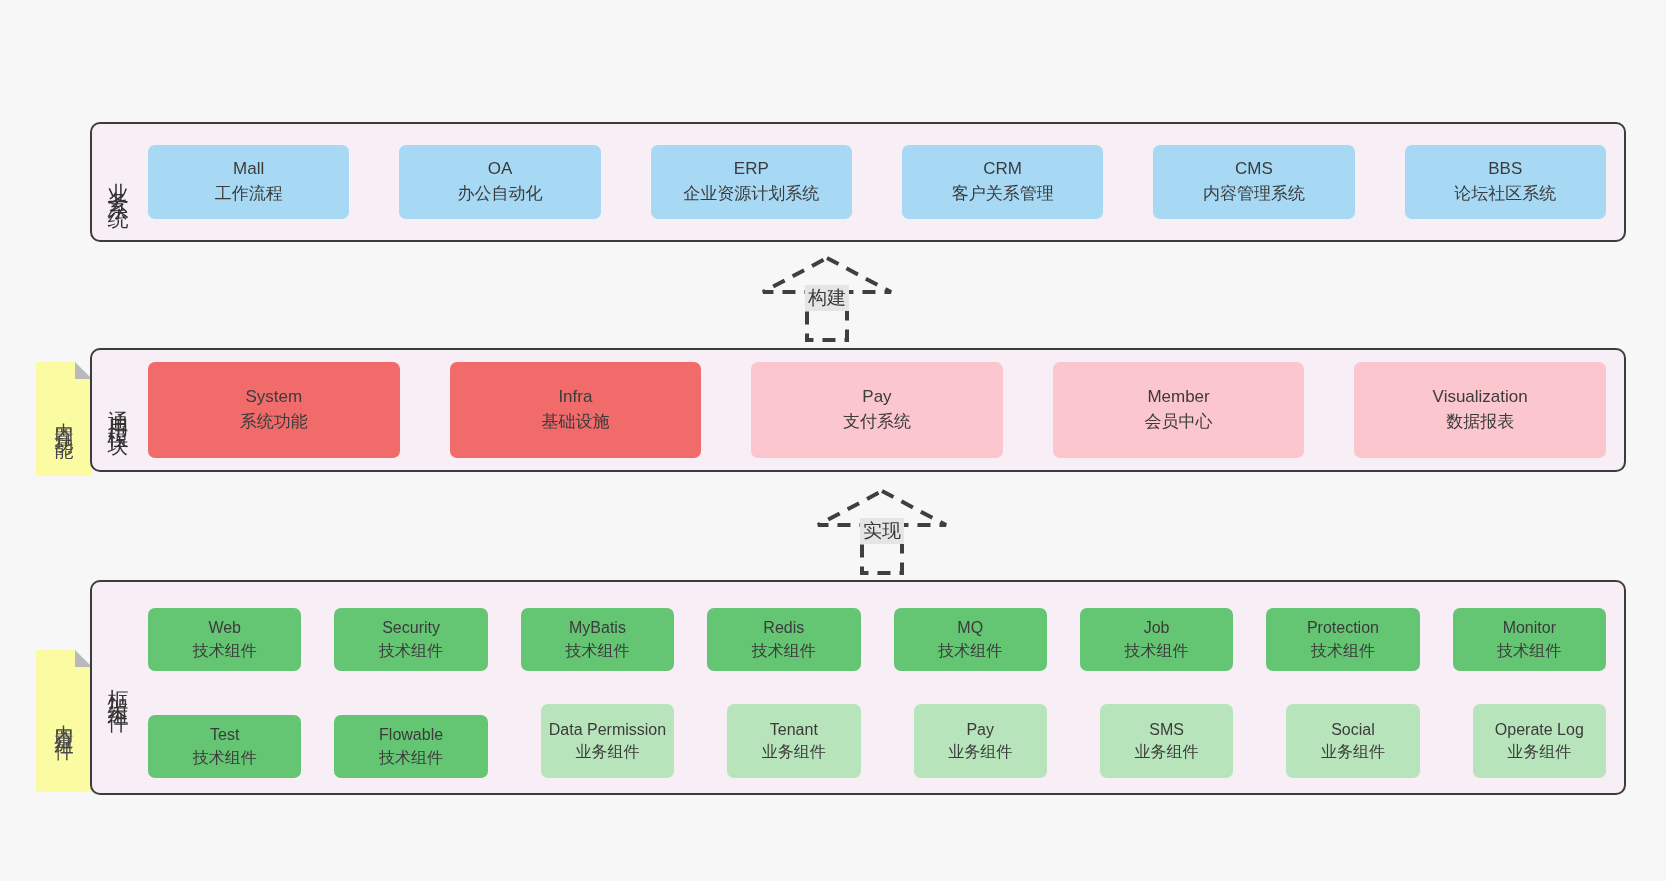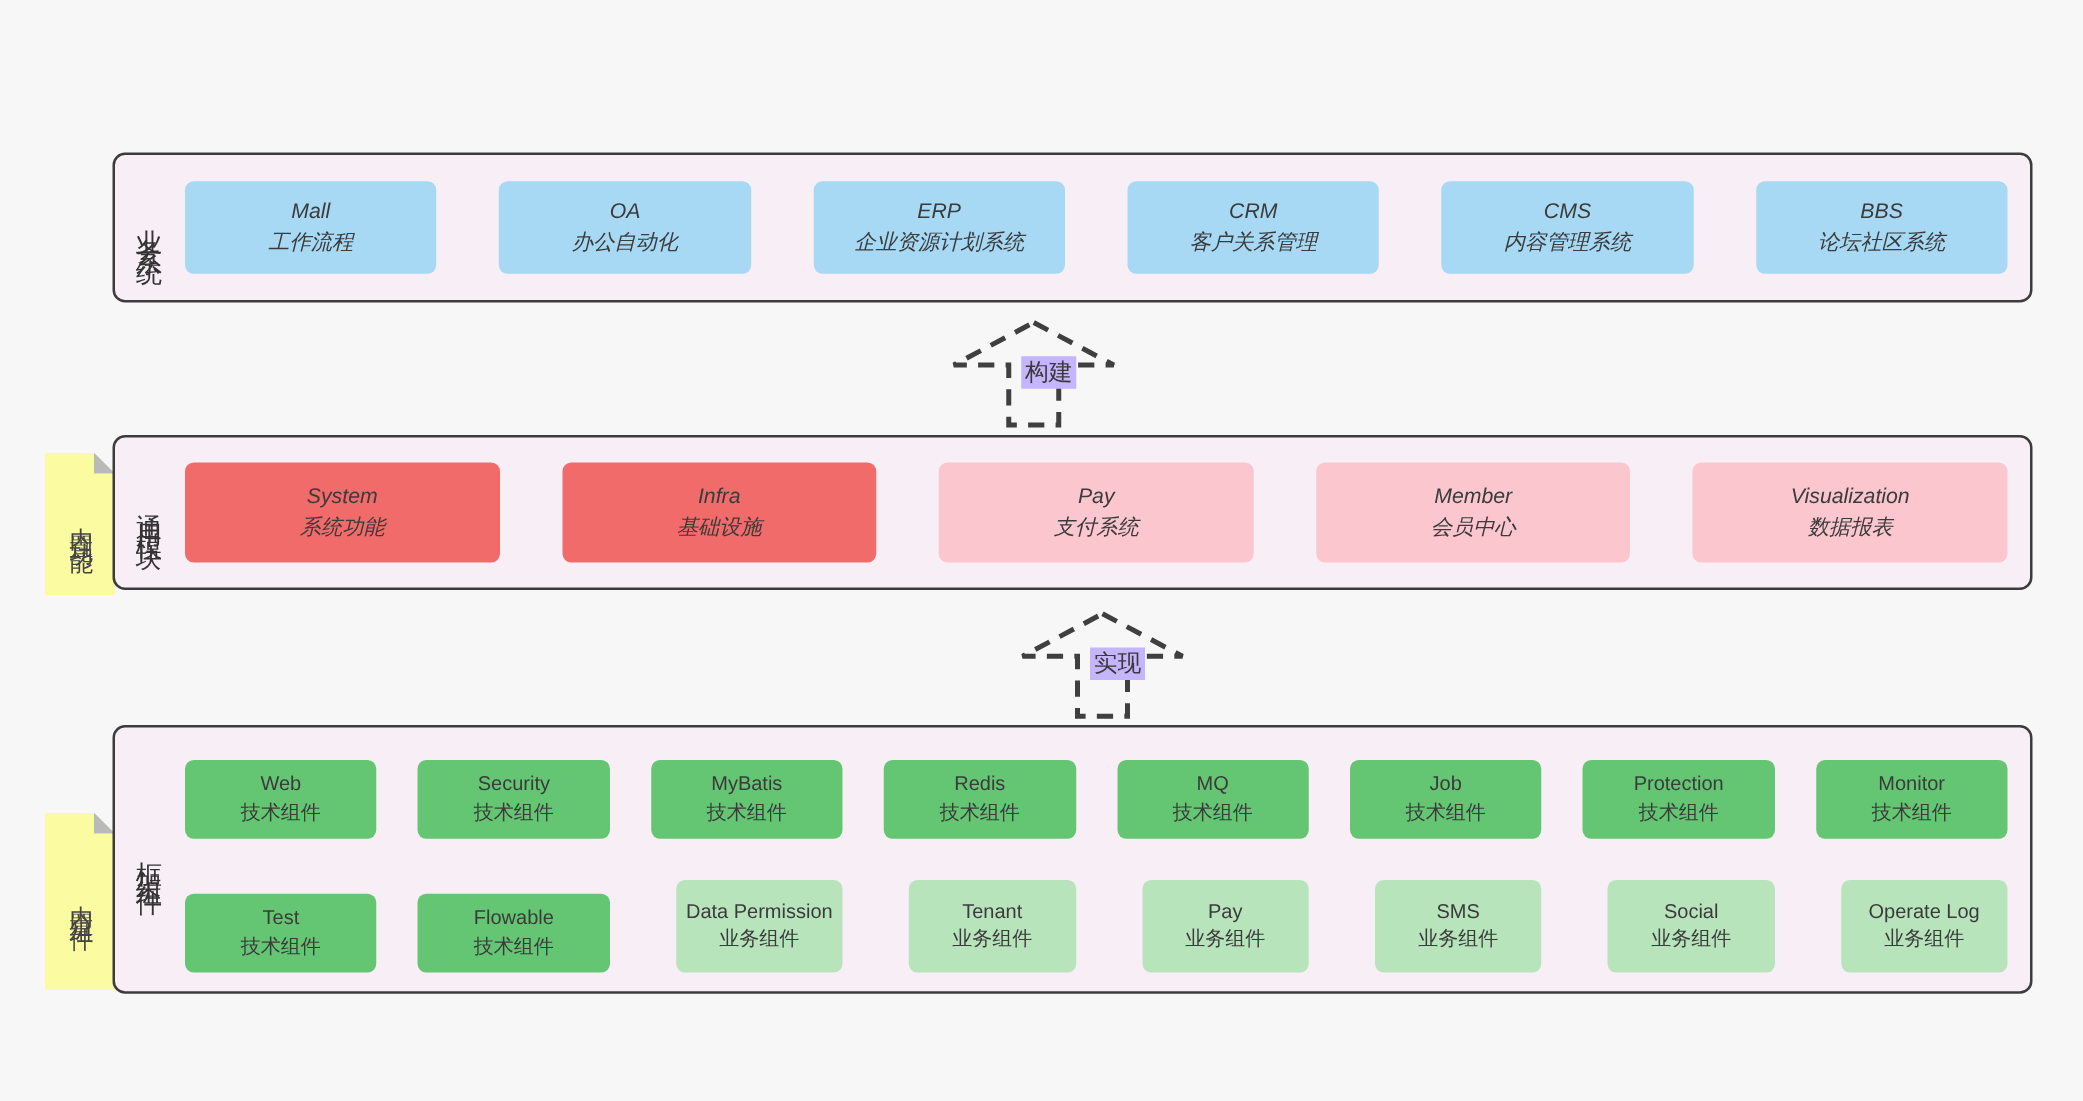--- a/index.html
+++ b/index.html
@@ -20,29 +20,28 @@
   .layer-label{
     width:52px;flex:none;display:flex;align-items:center;justify-content:center;
   }
   .vtext{
     writing-mode:vertical-rl;text-orientation:upright;
     font-size:21px;letter-spacing:8px;color:#333;
   }
   .boxes{
     flex:1;display:flex;align-items:center;gap:50px;
     padding:0 18px 0 4px;
-    font-style:italic;
   }
   .box{
     flex:1 1 0;border-radius:7px;
     display:flex;flex-direction:column;align-items:center;justify-content:center;
     text-align:center;font-size:17px;line-height:1.45;color:#3b3b3b;
   }
   #layer1 .box{height:74px;}
-  #layer2 .box{height:80px;}
+  #layer2 .box{height:96px;}
   .blue{background:#a7d9f4;}
   .red{background:#f16b6b;}
   .pink{background:#fbc6ce;}
   .green{background:#64c573;margin-top:11px;}
   .lightgreen{background:#b7e4bb;margin-left:20px;}
   .grid{
     flex:1;display:grid;grid-template-columns:repeat(8,1fr);
     gap:33px 33px;padding:15px 18px 15px 4px;box-sizing:border-box;
   }
   .grid .box{font-size:16px;line-height:1.4;}
@@ -61,21 +60,21 @@
   }
   #fold2{left:75px;top:362px;}
   #fold3{left:75px;top:650px;}
   
   .arrow{position:absolute;width:140px;height:88px;z-index:0;}
   #arrow1{left:757px;top:255px;}
   #arrow2{left:812px;top:488px;}
   .arrow svg{display:block;}
   .arrow-label{
     position:absolute;left:50%;top:30px;transform:translateX(-50%);
-    background:#c4b5fd;padding:0 3px;font-size:19px;color:#3a3a3a;white-space:nowrap;margin-left:12px;
+    background:#e5e5e5;padding:0 3px;font-size:19px;color:#3a3a3a;white-space:nowrap;
   }
 </style>
 </head>
 <body>
 
 <div class="tab" id="tab2">
   <span class="vtext">内置功能</span>
 </div>
 <div class="fold" id="fold2"></div>
 <div class="tab" id="tab3">

